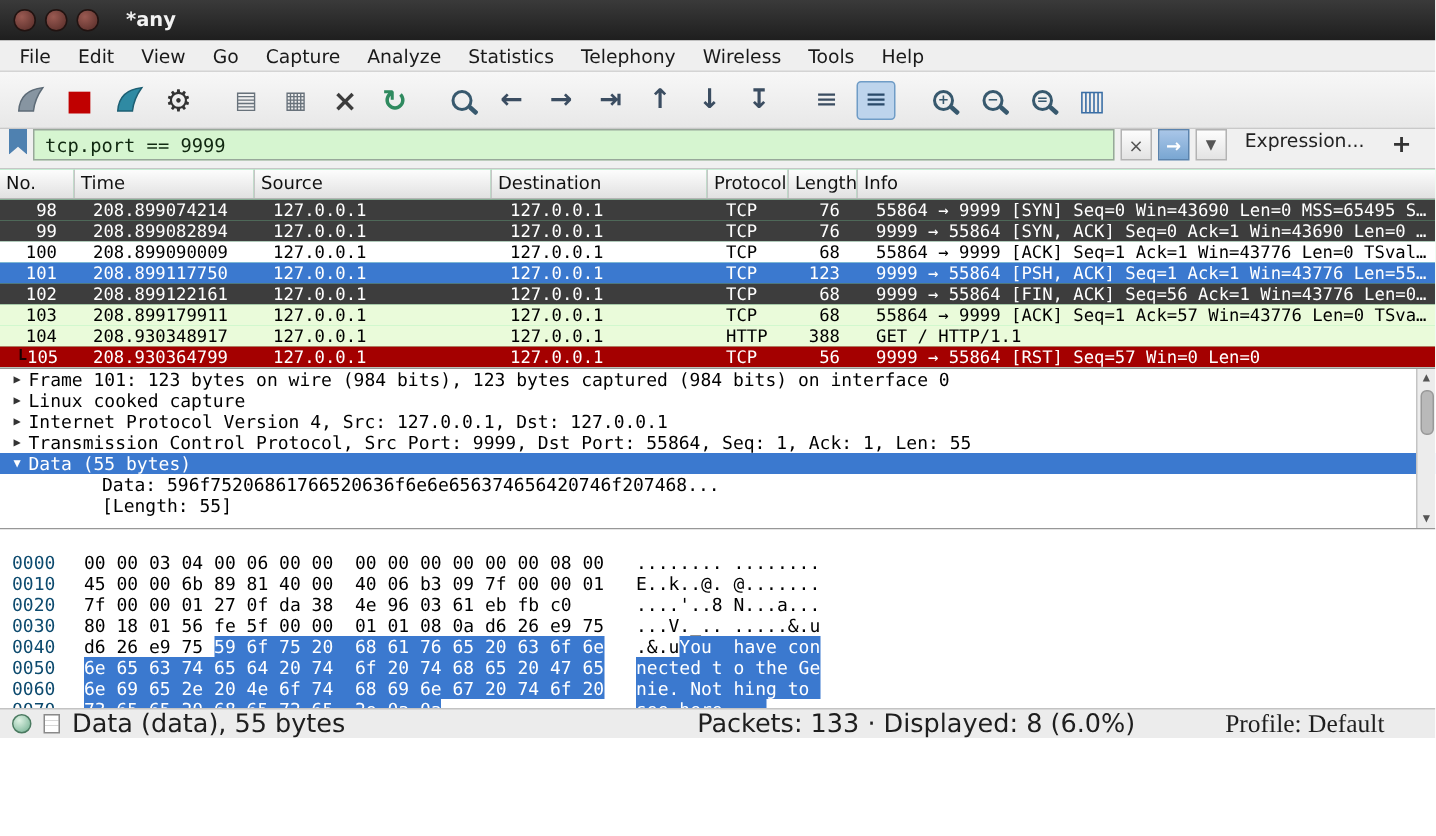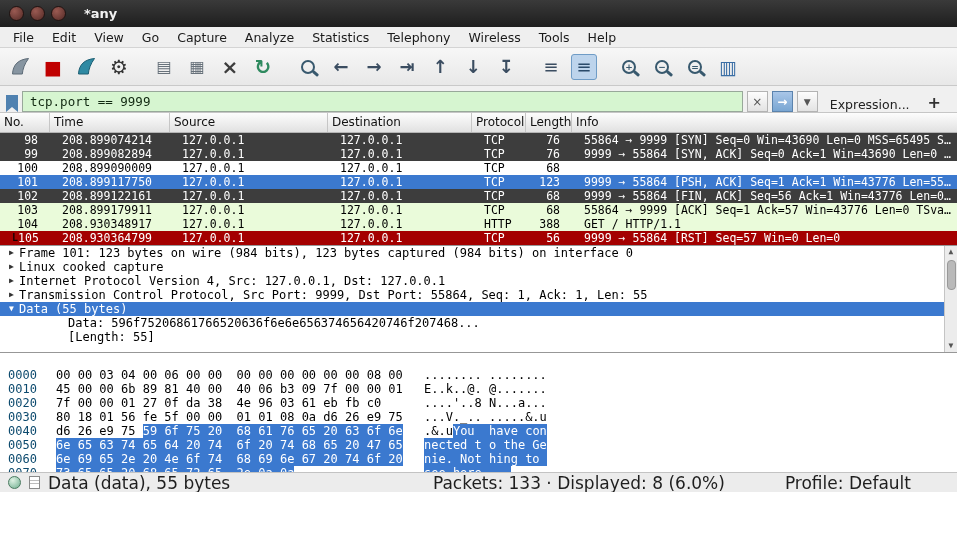--- a/index.html
+++ b/index.html
@@ -25,21 +25,21 @@
   [data-name="close-file-icon"]{color:#3d3d3d;font-size:20px;font-weight:bold;}
   [data-name="reload-icon"]{color:#2f8a5f;font-size:20px;font-weight:bold;}
   [data-name="go-back-icon"],[data-name="go-forward-icon"],[data-name="go-first-icon"],[data-name="go-last-icon"],[data-name="autoscroll-icon"],[data-name="go-to-packet-icon"]{color:#3b4d61;font-weight:bold;font-size:18px;}
   [data-name="colorize-icon"]{color:#3b4d61;font-size:18px;}
   [data-name="auto-scroll-live-icon"]{background:#bdd4ec;border:1px solid #6f9cc6;border-radius:3px;color:#2a4a6a;font-size:18px;}
   [data-name="resize-columns-icon"]{color:#3a6ea5;font-size:19px;}
   .mag{position:relative;display:inline-block;width:14px;height:14px;border:2px solid #38596e;border-radius:50%;box-sizing:border-box;font-size:9px;line-height:10px;text-align:center;color:#38596e;font-weight:bold;}
   .mag::after{content:"";position:absolute;width:7px;height:3px;background:#38596e;right:-6px;bottom:-3px;transform:rotate(42deg);border-radius:1px;}
 
   
-  .filterbar{height:27px;flex:0 0 27px;background:#f0f0f0;border-bottom:1px solid #c6c6c6;display:flex;align-items:flex-end;padding:0 6px;gap:4px;box-sizing:border-box;}
+  .filterbar{height:27px;flex:0 0 27px;background:#f0f0f0;border-bottom:1px solid #c6c6c6;display:flex;align-items:flex-start;padding:0 6px;gap:4px;box-sizing:border-box;}
   .filter-bookmark{width:12px;height:17px;background:#4f81b0;clip-path:polygon(0 0,100% 0,100% 100%,50% 70%,0 100%);flex:0 0 12px;}
   .filter-input{flex:1;height:21px;background:var(--filter-bg,#d6f5d0);border:1px solid #98a89a;display:flex;align-items:center;padding:0 7px;font-family:"DejaVu Sans Mono","Liberation Mono",monospace;font-size:12.5px;color:#102810;box-sizing:border-box;white-space:nowrap;overflow:hidden;}
   .filter-btn{width:21px;height:21px;border:1px solid #b3b3b3;background:linear-gradient(#fdfdfd,#e3e3e3);display:flex;align-items:center;justify-content:center;font-size:12px;color:#555;box-sizing:border-box;}
   .filter-btn.apply{background:linear-gradient(#a9c6e8,#79a6d2);color:#fff;font-weight:bold;border-color:#5b83ad;}
   .filter-btn.caret{font-size:9px;}
   .expression-label{font-size:12.5px;color:#222;padding:0 10px 0 8px;white-space:nowrap;}
   .add-btn{font-size:16px;color:#333;padding:0 10px 0 4px;font-weight:bold;}
 
   
   .plist{flex:0 0 132px;display:flex;flex-direction:column;overflow:hidden;background:#86efac;}
@@ -83,21 +83,21 @@
   .hex-off{width:40px;flex:0 0 40px;margin-left:8px;color:#0c4a6e;}
   .hex-bytes{width:352px;flex:0 0 352px;margin-left:8px;white-space:pre;}
   .hex-ascii{margin-left:16px;white-space:pre;}
   .hl{background:var(--accent,#3b79cf);color:#fff;}
 
   
   .statusbar{height:20px;flex:0 0 20px;background:#ececec;border-top:1px solid #c3c3c3;display:flex;align-items:center;font-size:17px;color:#1e1e1e;padding:0 8px;gap:8px;box-sizing:border-box;white-space:nowrap;}
   .expert-icon{width:13px;height:13px;border-radius:50%;background:radial-gradient(circle at 35% 30%,#dff2e4,#6fae8f);border:1px solid #4a7a60;box-sizing:border-box;flex:0 0 13px;}
   .note-icon{width:11px;height:13px;background:linear-gradient(#fff 28%,#bbb 32%,#fff 36%,#fff 55%,#bbb 59%,#fff 63%);border:1px solid #8a8a8a;box-sizing:border-box;flex:0 0 11px;}
   .sb-spacer{flex:1;}
-  .sb-profile{margin-right:38px;}
+  .sb-profile{margin-right:26px;font-family:Liberation Serif, serif;}
   .sb-packets{margin-right:52px;}
 
   
   .watermark{position:absolute;left:612px;top:508px;background:rgba(45,45,45,0.72);color:#fff;padding:3px 13px;font-size:20px;font-weight:bold;letter-spacing:2px;border-radius:3px;text-shadow:1px 1px 2px #000;}
 </style>
 </head>
 <body>
 
 <div class="window" data-name="wireshark-window">
 
@@ -210,20 +210,21 @@
         <div class="pl-row row-white" data-name="packet-row">
           <div class="cell w-no" data-name="packet-cell-no">
             <span class="row-marker" data-name="related-packet-marker"></span>
             <span data-name="packet-number">100</span>
           </div>
           <div class="cell w-time" data-name="packet-cell-time">208.899090009</div>
           <div class="cell w-src" data-name="packet-cell-src">127.0.0.1</div>
           <div class="cell w-dst" data-name="packet-cell-dst">127.0.0.1</div>
           <div class="cell w-proto" data-name="packet-cell-proto">TCP</div>
           <div class="cell w-len" data-name="packet-cell-len">68</div>
+          <div class="cell w-info" data-name="packet-cell-info">55864 → 9999 [ACK] Seq=1 Ack=1 Win=43776 Len=0 TSval…</div>
         </div>
         <div class="pl-row row-selected" data-name="packet-row">
           <div class="cell w-no" data-name="packet-cell-no">
             <span class="row-marker" data-name="related-packet-marker"></span>
             <span data-name="packet-number">101</span>
           </div>
           <div class="cell w-time" data-name="packet-cell-time">208.899117750</div>
           <div class="cell w-src" data-name="packet-cell-src">127.0.0.1</div>
           <div class="cell w-dst" data-name="packet-cell-dst">127.0.0.1</div>
           <div class="cell w-proto" data-name="packet-cell-proto">TCP</div>

